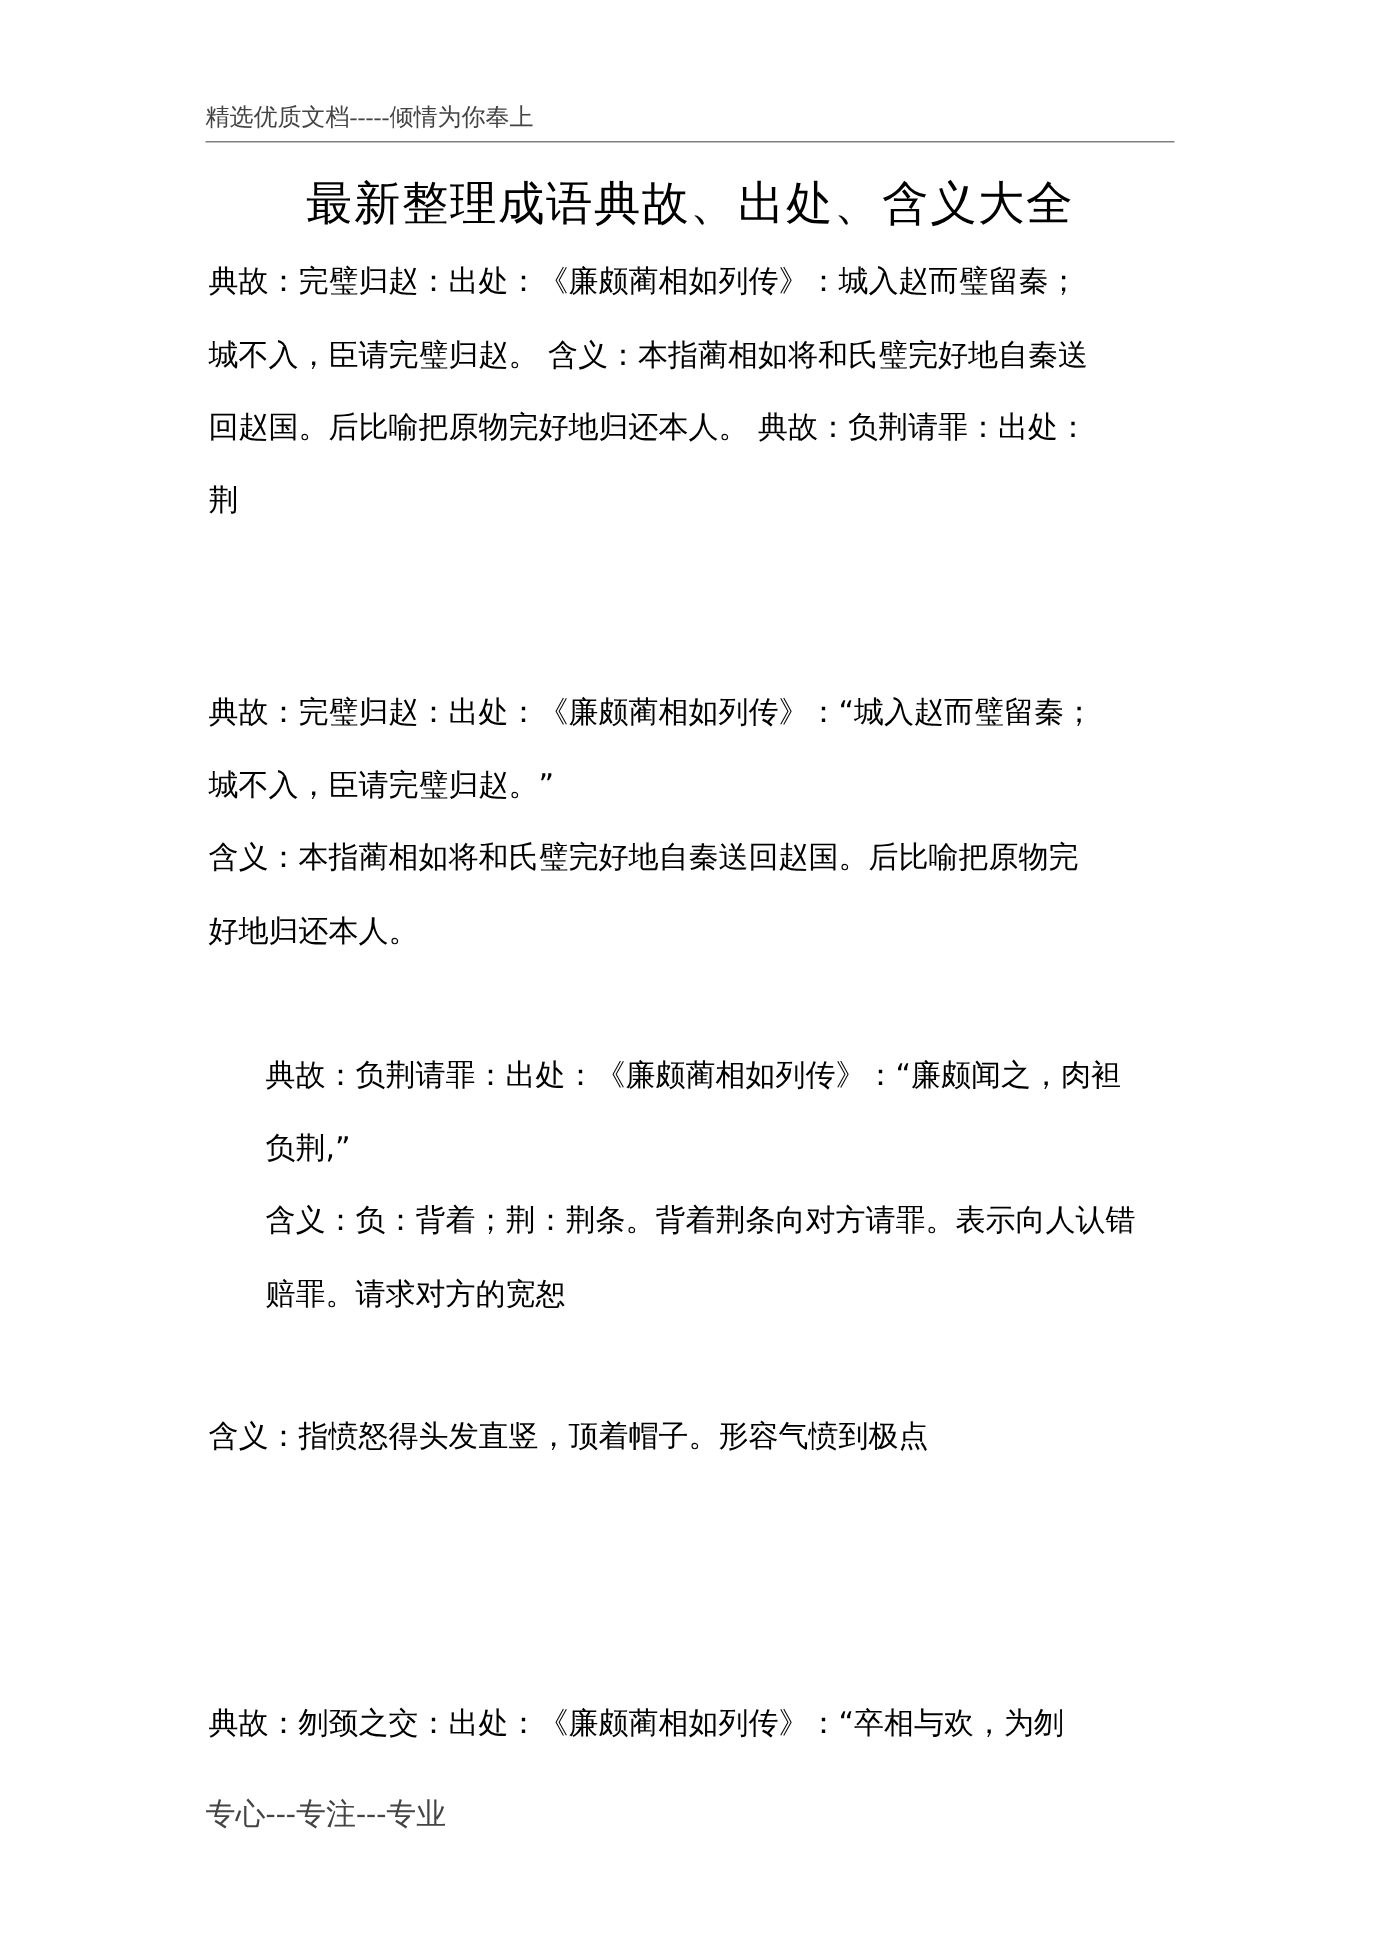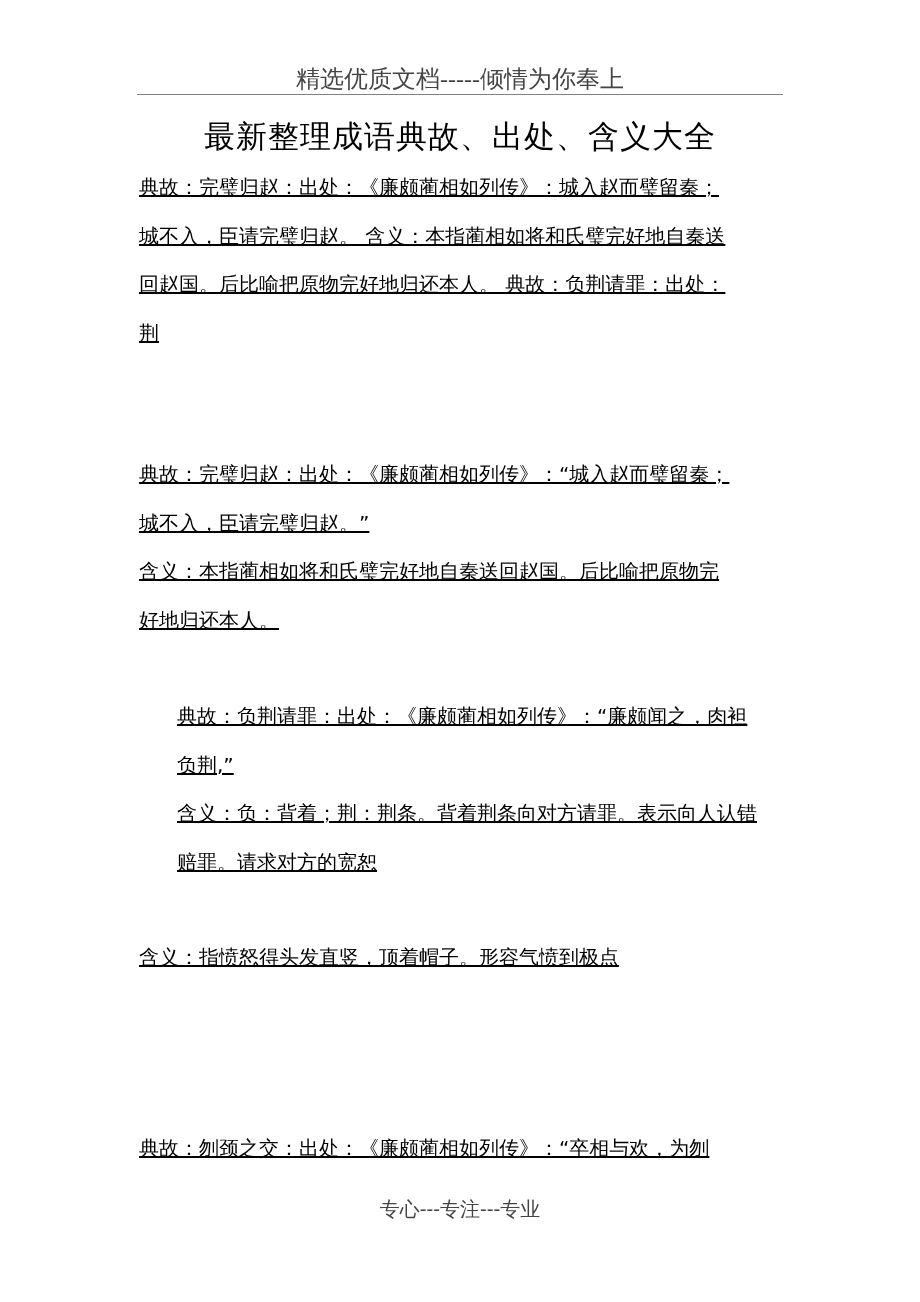--- a/index.html
+++ b/index.html
@@ -13,22 +13,21 @@
       position: relative;
       overflow: hidden;
       font-family: "DejaVu Sans", "Liberation Sans", sans-serif;
       color: #000000;
     }
     .page-header {
       position: absolute;
       left: 137px;
       top: 64px;
       width: 646px;
-      text-align: center;
-      font-size: 24px;
+      font-size: 16px;
       line-height: 30px;
       color: #444444;
       font-family: Liberation Serif, serif;
     }
     .header-rule {
       position: absolute;
       left: 137px;
       top: 94px;
       width: 646px;
       height: 0;
@@ -46,33 +45,31 @@
       letter-spacing: 1px;
       font-family: "DejaVu Serif", "Liberation Serif", serif;
     }
     .body-text {
       position: absolute;
       left: 139px;
       width: 650px;
       font-size: 20px;
       line-height: 48.5px;
       white-space: nowrap;
-      text-decoration: underline;
     }
     .line {
       display: block;
       height: 48.5px;
       white-space: nowrap;
     }
     .page-footer {
       position: absolute;
       left: 137px;
       top: 1194px;
       width: 646px;
-      text-align: center;
       font-size: 20px;
       line-height: 30px;
       color: #444444;
       font-family: "DejaVu Serif", "Liberation Serif", serif;
     }
   </style>
 </head>
 <body>
 
 <div class="page-header">精选优质文档-----倾情为你奉上</div>

